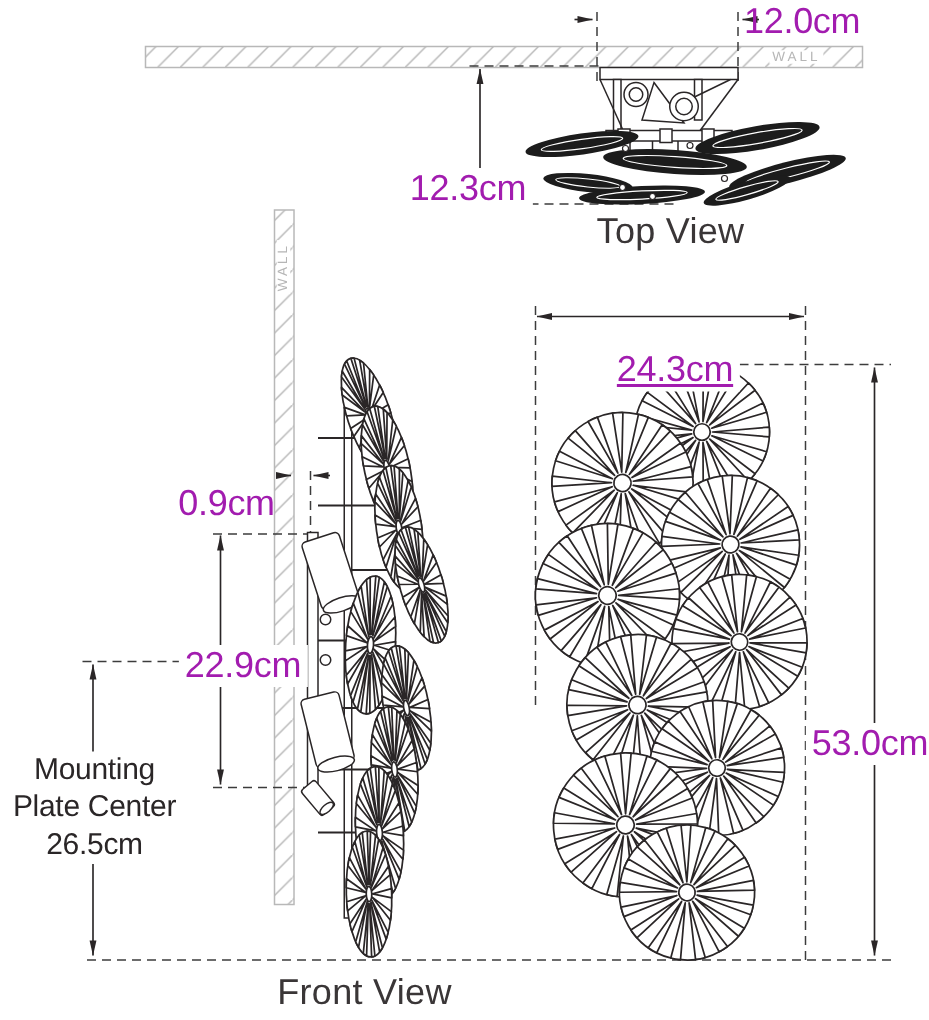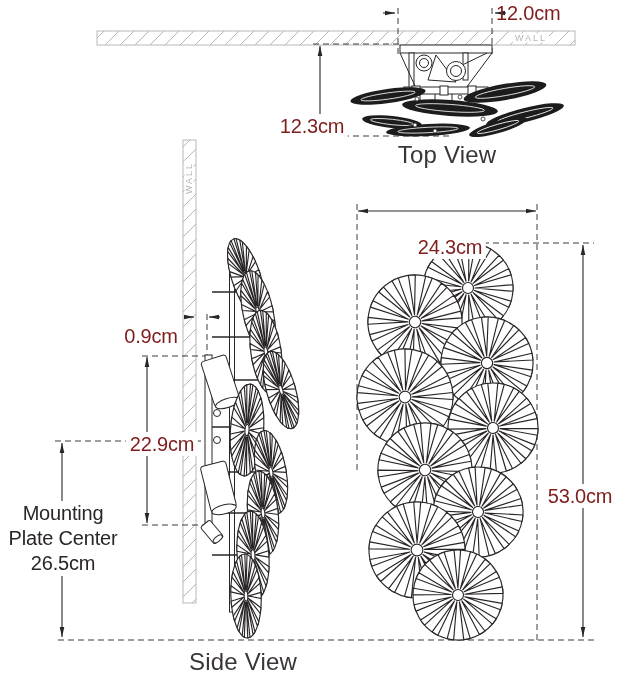--- a/index.html
+++ b/index.html
@@ -2,22 +2,22 @@
 <html><head>
 <meta charset="utf-8">
 <style>
   html,body{margin:0;padding:0;background:#ffffff;}
   #page{
     position:relative;width:619px;height:680px;background:#ffffff;overflow:hidden;
     font-family:"Liberation Sans", sans-serif;
   }
   #drawing{position:absolute;left:0;top:0;}
   .lbl{
-    position:absolute;white-space:nowrap;color:#7f1d1d;
-    font-size:20px;letter-spacing:-0.2px;line-height:1;
+    position:absolute;white-space:nowrap;color:#a21caf;
+    font-size:24px;letter-spacing:-0.2px;line-height:1;
   }
   .ctr{transform:translate(-50%,-50%);}
   .onwhite{background:#ffffff;padding:2px 4px;margin-top:36px;}
   .viewlbl{font-size:24px;color:#3a3637;letter-spacing:0.2px;}
   .wallword{
     font-size:9px;color:#b6b6b6;letter-spacing:2px;background:#ffffff;
     padding:0 2px;font-weight:400;
   }
   .wall-vert{transform:translate(-50%,-50%) rotate(-90deg);}
   #mount-block{
@@ -219,19 +219,19 @@
   <div class="lbl ctr" style="left:151px;top:316px;margin-top:20px;">0.9cm</div>
 
   <div class="lbl ctr onwhite" style="left:162px;top:408px;">22.9cm</div>
 
   <div id="mount-block">
     <div>Mounting</div>
     <div>Plate Center</div>
     <div>26.5cm</div>
   </div>
 
-  <div class="lbl viewlbl ctr" style="left:243px;top:662px;">Side View</div>
-
-  <div class="lbl ctr onwhite" style="left:450px;top:211px;">24.3cm</div>
+  <div class="lbl viewlbl ctr" style="left:243px;top:662px;">Front View</div>
+
+  <div class="lbl ctr onwhite" style="left:450px;top:211px;text-decoration:underline;">24.3cm</div>
 
   <div class="lbl ctr onwhite" style="left:580px;top:460px;">53.0cm</div>
 
 </div>
 
 </body></html>

